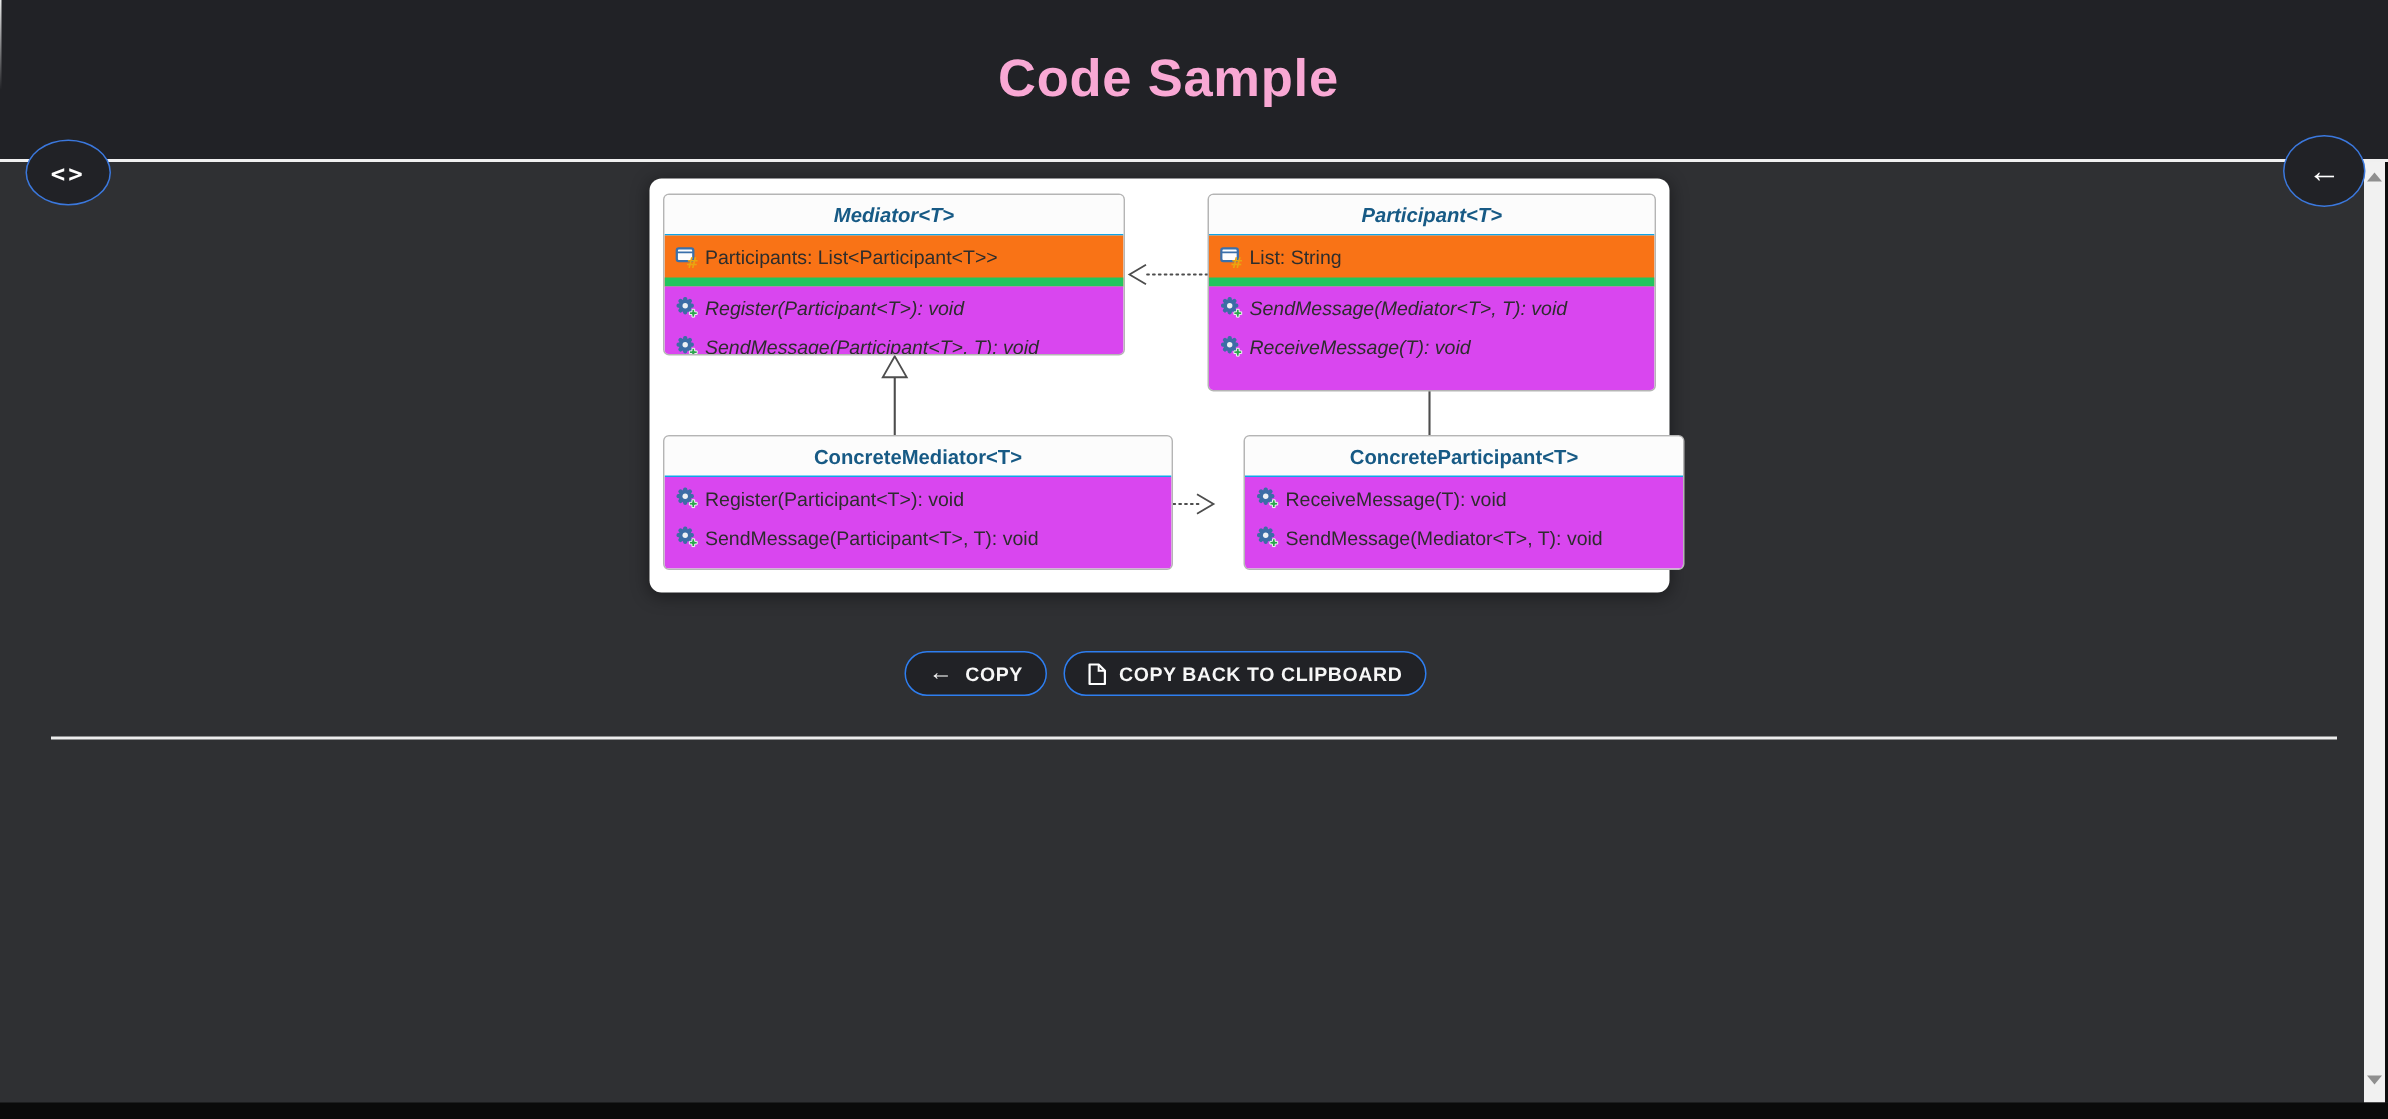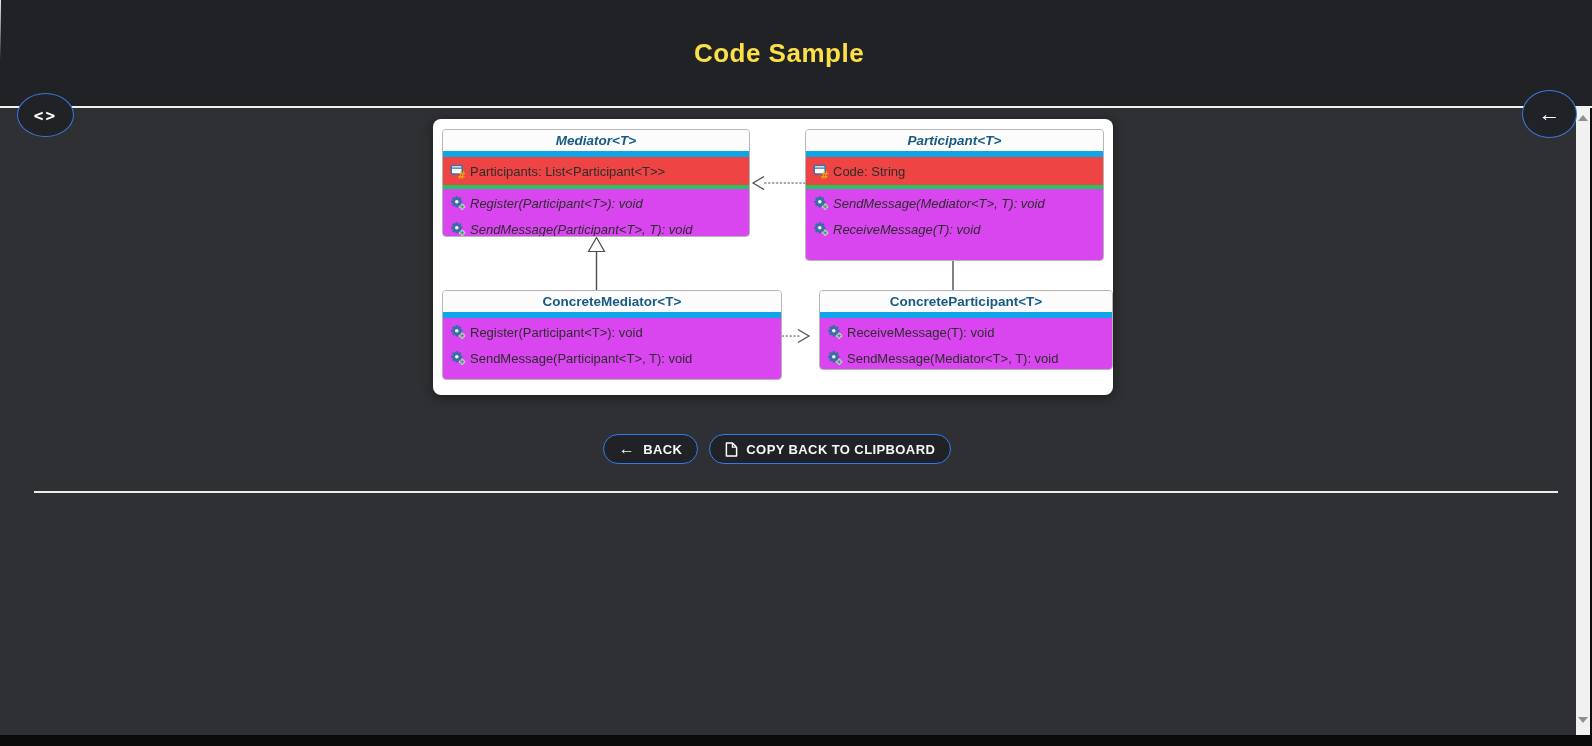--- a/index.html
+++ b/index.html
@@ -4,21 +4,21 @@
 <style>
   *{margin:0;padding:0;box-sizing:border-box}
   html,body{background:#0b0b0b;font-family:"Liberation Sans",sans-serif}
   .stage{position:relative;width:1592px;height:746px;background:#2f3033;overflow:hidden}
 
   
   .header{position:absolute;top:0;left:0;width:1592px;height:108px;background:#212226;
           border-bottom:2px solid #f0f0f0;display:flex;align-items:center;justify-content:center}
   .header-left-edge{position:absolute;left:0;top:0;width:1px;height:60px;
           background:linear-gradient(#eaeaea,rgba(234,234,234,0))}
-  .page-title{color:#fde047;font-size:26px;font-weight:bold;letter-spacing:.5px;padding-right:34px}
+  .page-title{color:#f9a8d4;font-size:35px;font-weight:bold;letter-spacing:.5px;padding-right:34px}
 
   
   .fab{position:absolute;display:flex;align-items:center;justify-content:center;background:#212226;
        border:1.6px solid #3b78dd;border-radius:50%;color:#fff;cursor:pointer;z-index:6}
   .fab-left{left:17px;top:93px;width:57px;height:44px;font-family:"DejaVu Sans Mono",monospace;
             font-size:16px;font-weight:bold;letter-spacing:2px}
   .fab-right{left:1522px;top:90px;width:55px;height:48px;font-size:22px}
 
   
   .scroll-track{position:absolute;top:108px;right:2px;width:14px;height:627px;background:#f1f1f1}
@@ -33,32 +33,32 @@
 
   
   .panel{position:absolute;left:433px;top:119px;width:680px;height:276px;background:#fff;
          border-radius:8px;box-shadow:0 2px 12px rgba(0,0,0,.45)}
   .rel-overlay{position:absolute;inset:0;pointer-events:none}
 
   
   .uml{position:absolute;display:flex;flex-direction:column;border:1px solid #b5b5b5;border-radius:4px;
        background:#f7f7f7;overflow:hidden;font-size:13px;color:#2d2d2d}
   .uml .title{flex:0 0 27px;display:flex;align-items:center;justify-content:center;font-weight:bold;
-       color:#175a85;background:#fcfcfc;border-bottom:6px solid #0ea5e9;font-size:13.5px}
+       color:#175a85;background:#fcfcfc;border-bottom:1px solid #0ea5e9;font-size:13.5px}
   .uml.abstract .title{font-style:italic}
-  .fields{background:#ef4444;border-bottom:4px solid #22c55e}
+  .fields{background:#f97316;border-bottom:6px solid #22c55e}
   .methods{flex:1;background:#d946ef;padding-top:1px}
   .member{display:flex;align-items:center;height:26px;padding-left:7px;gap:4px;white-space:nowrap}
   .fields .member{height:28px}
   .member.abstract .mtext{font-style:italic}
   .ic{width:16px;height:16px;flex:0 0 16px}
   .c1{left:9px;top:10px;width:308px;height:108px}
   .c2{left:372px;top:10px;width:299px;height:132px}
   .c3{left:9px;top:171px;width:340px;height:90px}
-  .c4{left:386px;top:171px;width:294px;height:80px}
+  .c4{left:396px;top:171px;width:294px;height:90px}
 
   
   .actions{position:absolute;top:434px;left:0;width:1554px;display:flex;justify-content:center;gap:11px}
   .btn{display:flex;align-items:center;gap:8px;height:30px;padding:0 15px;border:1.5px solid #2e7ef0;
        border-radius:15px;background:rgba(10,10,14,.35);color:#f7f7f7;font-size:13px;font-weight:bold;
        letter-spacing:.4px;cursor:pointer;white-space:nowrap}
   .btn .glyph{font-size:16px;font-weight:normal}
 
   .hr{position:absolute;top:491px;left:34px;width:1524px;height:2px;background:#ececec}
 </style>
@@ -143,21 +143,21 @@
       </div>
     </div>
 
     <div class="uml abstract c2">
       <div class="title">Participant&lt;T&gt;</div>
       <div class="fields">
         <div class="member">
           <svg class="ic" viewBox="0 0 16 16">
               <use href="#icon-field-def"></use>
             </svg>
-          <span class="mtext">Code: String</span>
+          <span class="mtext">List: String</span>
         </div>
       </div>
       <div class="methods">
         <div class="member abstract">
           <svg class="ic" viewBox="0 0 16 16">
               <use href="#icon-method-def"></use>
             </svg>
           <span class="mtext">SendMessage(Mediator&lt;T&gt;, T): void</span>
         </div>
         <div class="member abstract">
@@ -202,21 +202,21 @@
             </svg>
           <span class="mtext">SendMessage(Mediator&lt;T&gt;, T): void</span>
         </div>
       </div>
     </div>
   </div>
 
   <div class="actions">
     <button class="btn">
       <span class="glyph">←</span>
-      <span>BACK</span>
+      <span>COPY</span>
     </button>
     <button class="btn">
       <svg width="13" height="15" viewBox="0 0 14 16">
         <path d="M1.5 1 h6.5 l4.5 4.5 V15 H1.5 z" fill="none" stroke="#fff" stroke-width="1.6" stroke-linejoin="round"></path>
         <path d="M8 1 v4.5 h4.5" fill="none" stroke="#fff" stroke-width="1.4"></path>
       </svg>
       <span>COPY BACK TO CLIPBOARD</span>
     </button>
   </div>
 

